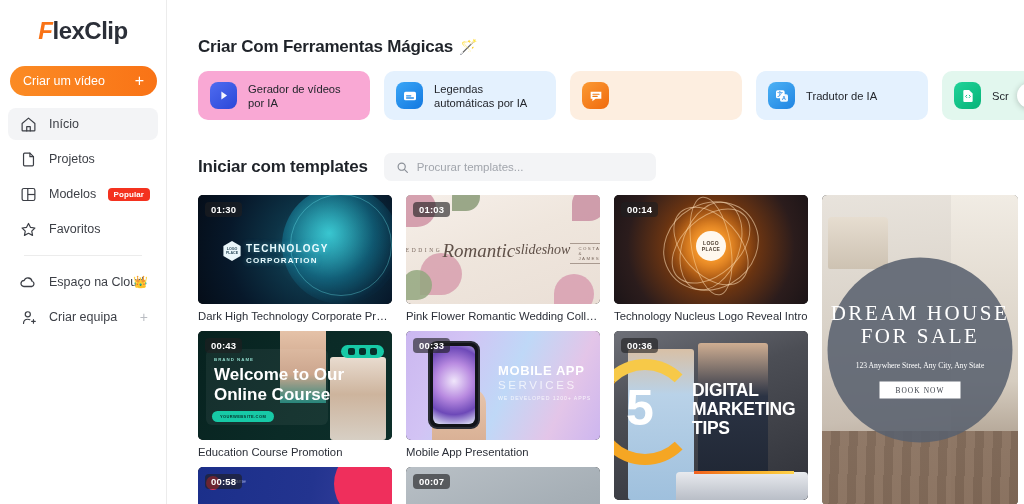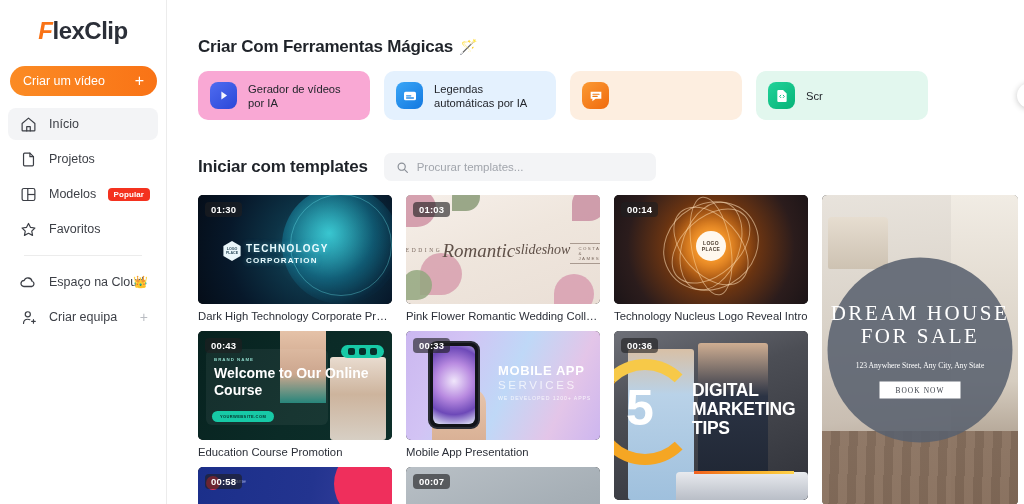--- a/index.html
+++ b/index.html
@@ -179,21 +179,21 @@
   .art-house .booknow {
     margin-top:11px; background:#fff; color:#3a3f48; font-size:7.4px; letter-spacing:1.1px;
     padding:4px 16px; font-family:"Liberation Serif", serif;
   }
 
   
   .art-edu { background:linear-gradient(120deg,#07221f 0%,#0b2b27 55%,#0d2f2a 100%); }
   .art-edu .panel { position:absolute; left:8px; top:18px; width:122px; height:76px;
     background:rgba(255,255,255,.055); border-radius:6px; }
   .art-edu .brand { position:absolute; left:16px; top:26px; font-size:4.4px; color:#8fd9cb; letter-spacing:1px; font-weight:700; }
-  .art-edu .wt { position:absolute; left:16px; top:34px; color:#fff; font-size:14px; font-weight:700; line-height:1.18; }
+  .art-edu .wt { position:absolute; left:16px; top:34px; color:#fff; font-size:17px; font-weight:700; line-height:1.18; }
   .art-edu .site { position:absolute; left:14px; bottom:18px; background:#17c9a6; color:#04312b;
     font-size:4px; padding:3px 8px; border-radius:7px; font-weight:700; letter-spacing:.4px; }
   .art-edu .ph1 { position:absolute; left:82px; top:0; width:46px; height:72px;
     background:linear-gradient(180deg,#e5c2a8,#caa288 60%,#1b7f74); }
   .art-edu .ph2 { position:absolute; right:6px; top:26px; width:56px; height:83px;
     background:linear-gradient(180deg,#e9dcd0,#cdb49d 45%,#d7cfc4); border-radius:3px; }
   .art-edu .soc { position:absolute; right:8px; top:14px; display:flex; gap:4px;
     background:#17c9a6; padding:3px 7px; border-radius:9px; }
   .art-edu .soc i { width:7px; height:7px; background:#06302b; border-radius:2px; display:block; }
 
@@ -357,20 +357,31 @@
 
       <div class="ai-card" style="background:#fdeee0">
         <span class="ai-icon" style="background:linear-gradient(140deg,#fb9a34,#f06a0d)">
           <svg width="16" height="16" viewBox="0 0 24 24" fill="#fff">
               <path d="M4 5.8h16v10.4h-8.6L6.6 20v-3.8H4z"></path>
               <path d="M7.4 9.4h9.2M7.4 12.6h6.4" stroke="#f07a12" stroke-width="1.7" stroke-linecap="round"></path>
             </svg>
         </span>
       </div>
 
+      <div class="ai-card" style="background:#e4f1fe">
+        <span class="ai-icon" style="background:linear-gradient(140deg,#4db2f5,#1f84e2)">
+          <svg width="16" height="16" viewBox="0 0 24 24">
+              <rect x="3" y="3.5" width="13" height="12" rx="2.4" fill="#fff"></rect>
+              <text x="9.5" y="12.6" font-size="9" text-anchor="middle" fill="#2b8ee8" font-family="Liberation Sans">文</text>
+              <rect x="9" y="9.5" width="12" height="11" rx="2.4" fill="#fff" opacity=".92"></rect>
+              <text x="15" y="18.3" font-size="8" text-anchor="middle" fill="#2b8ee8" font-family="Liberation Sans">A</text>
+            </svg>
+        </span>
+        <span class="ai-label">Tradutor de IA</span>
+      </div>
 
       <div class="ai-card" style="background:#e2f7ee">
         <span class="ai-icon" style="background:linear-gradient(140deg,#22d39a,#06b377)">
           <svg width="16" height="16" viewBox="0 0 24 24">
               <path d="M5 4.6A1.6 1.6 0 0 1 6.6 3h7L19 8.3v11.1A1.6 1.6 0 0 1 17.4 21H6.6A1.6 1.6 0 0 1 5 19.4z" fill="#fff"></path>
               <path d="M10.2 10.8 8.4 12.6l1.8 1.8M13.8 10.8l1.8 1.8-1.8 1.8" stroke="#12c189" stroke-width="1.5" fill="none" stroke-linecap="round" stroke-linejoin="round"></path>
             </svg>
         </span>
         <span class="ai-label">Scr</span>
       </div>

